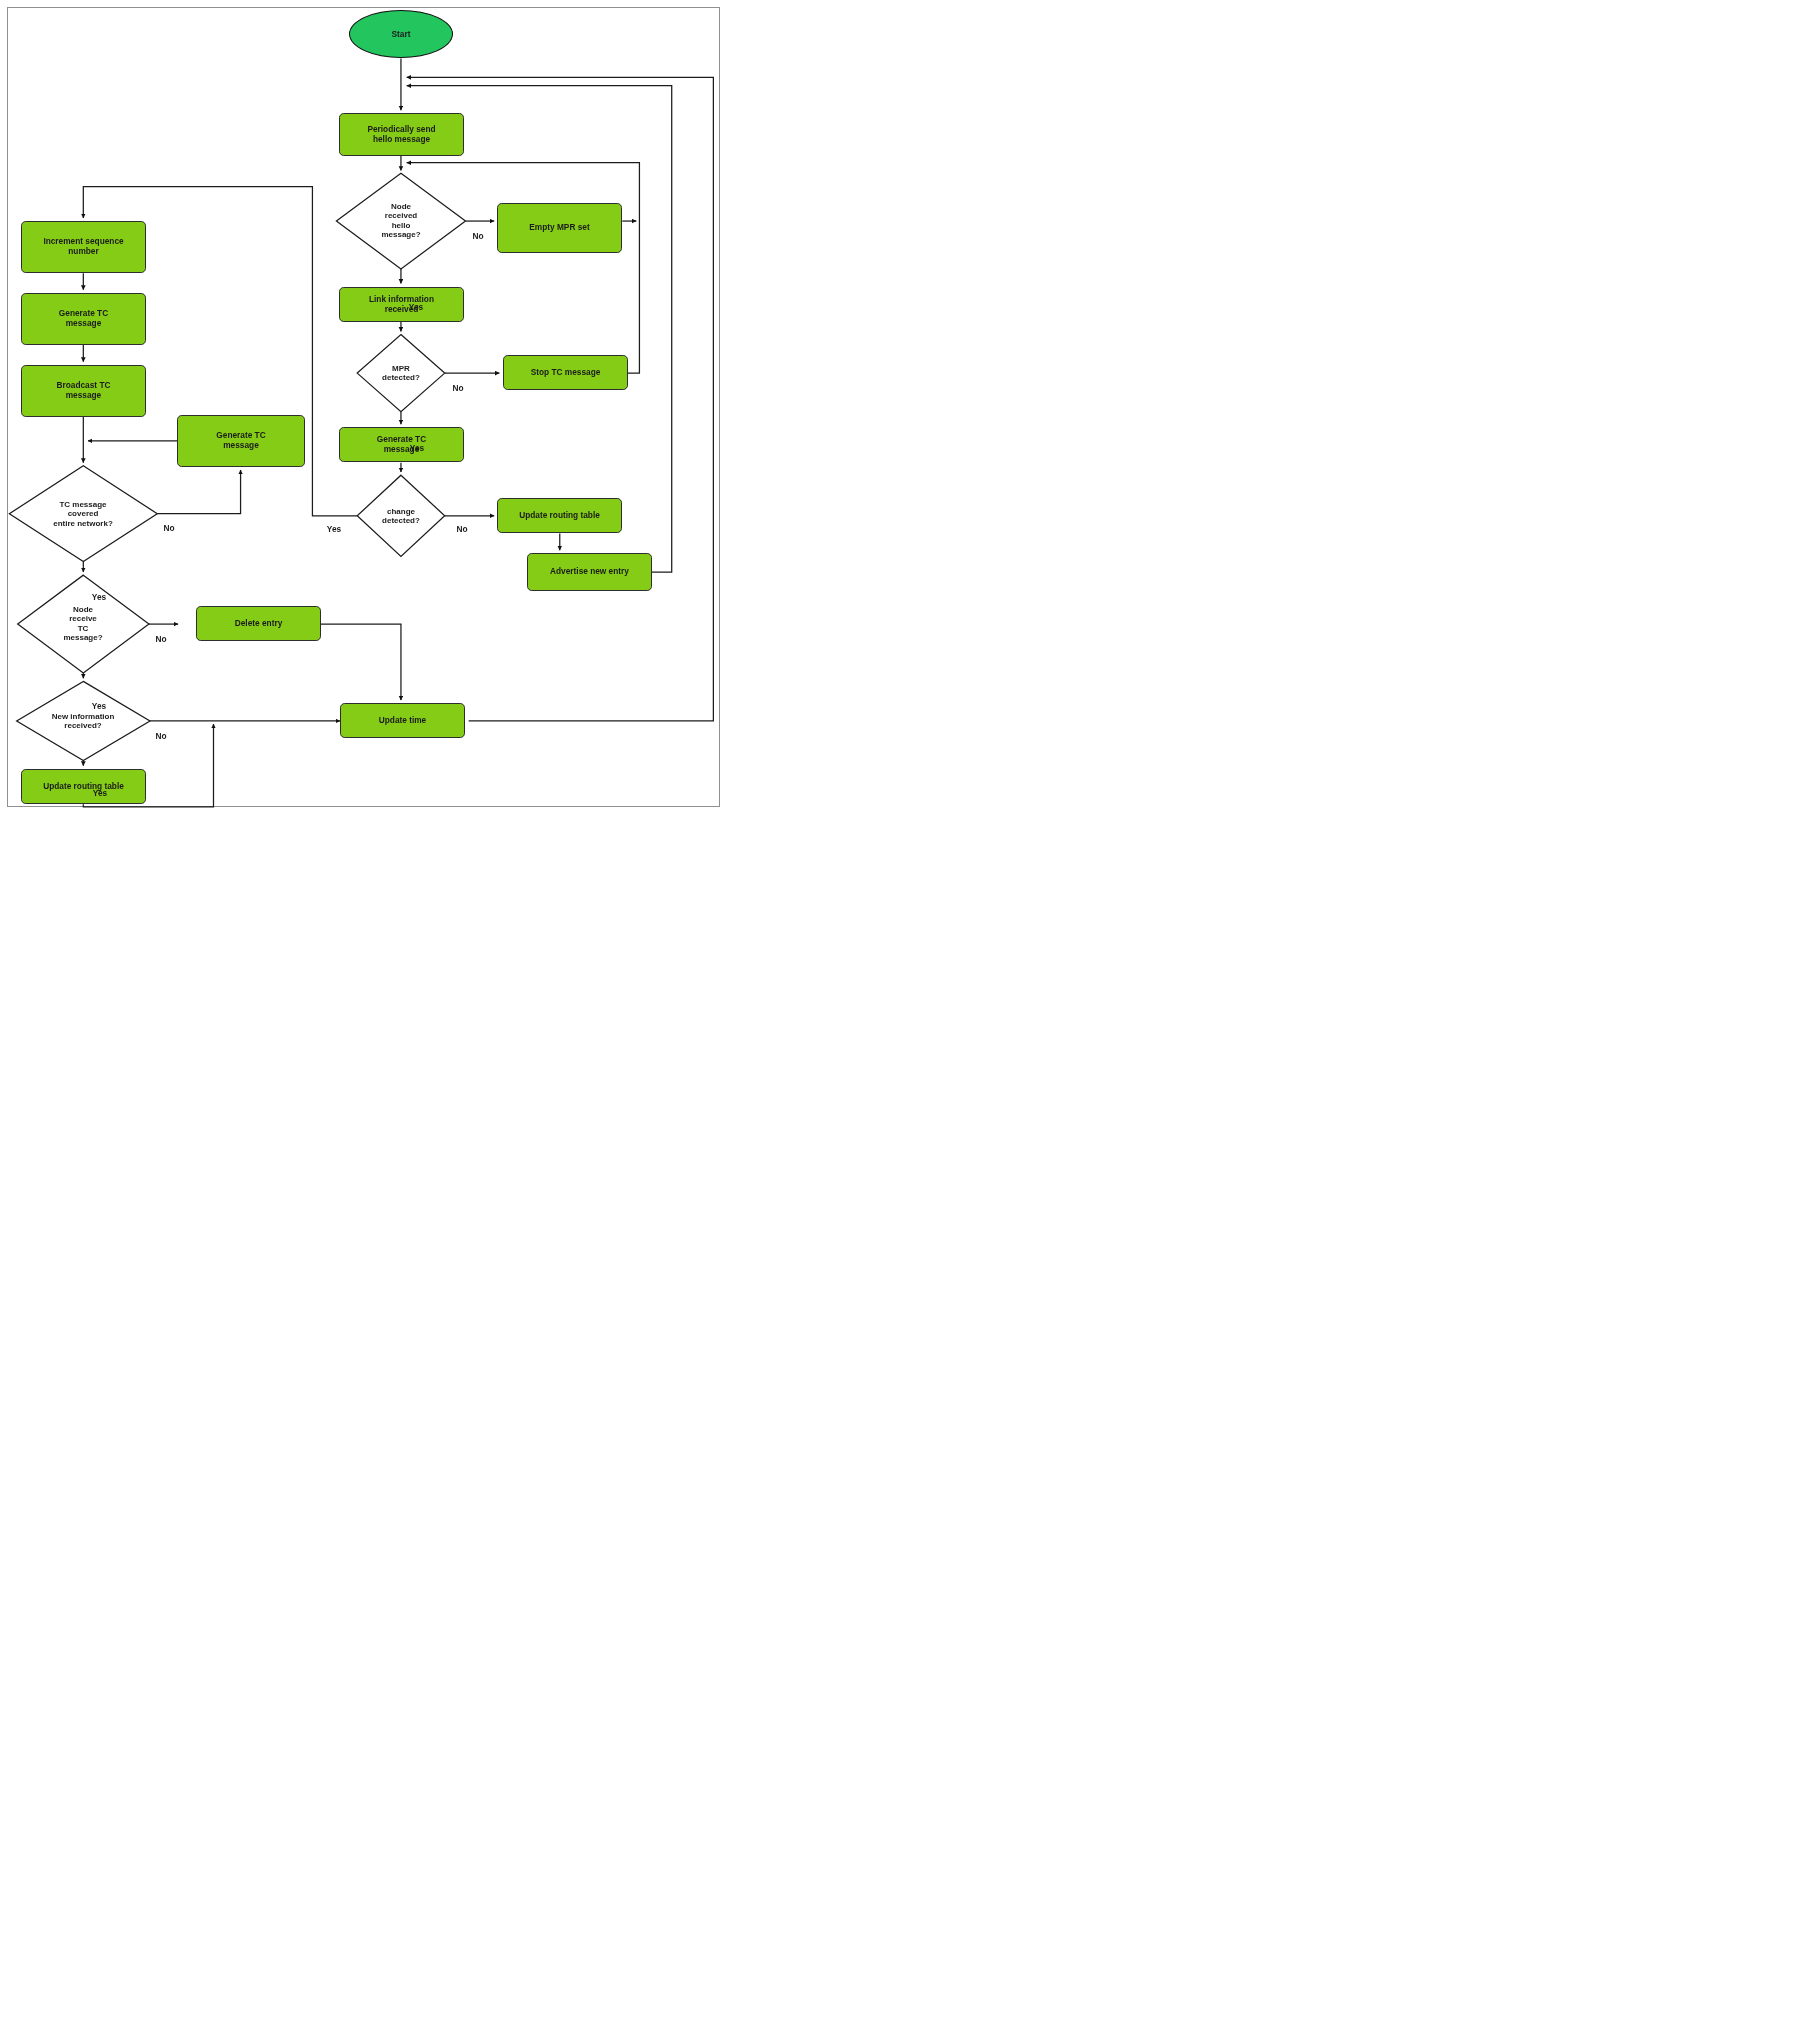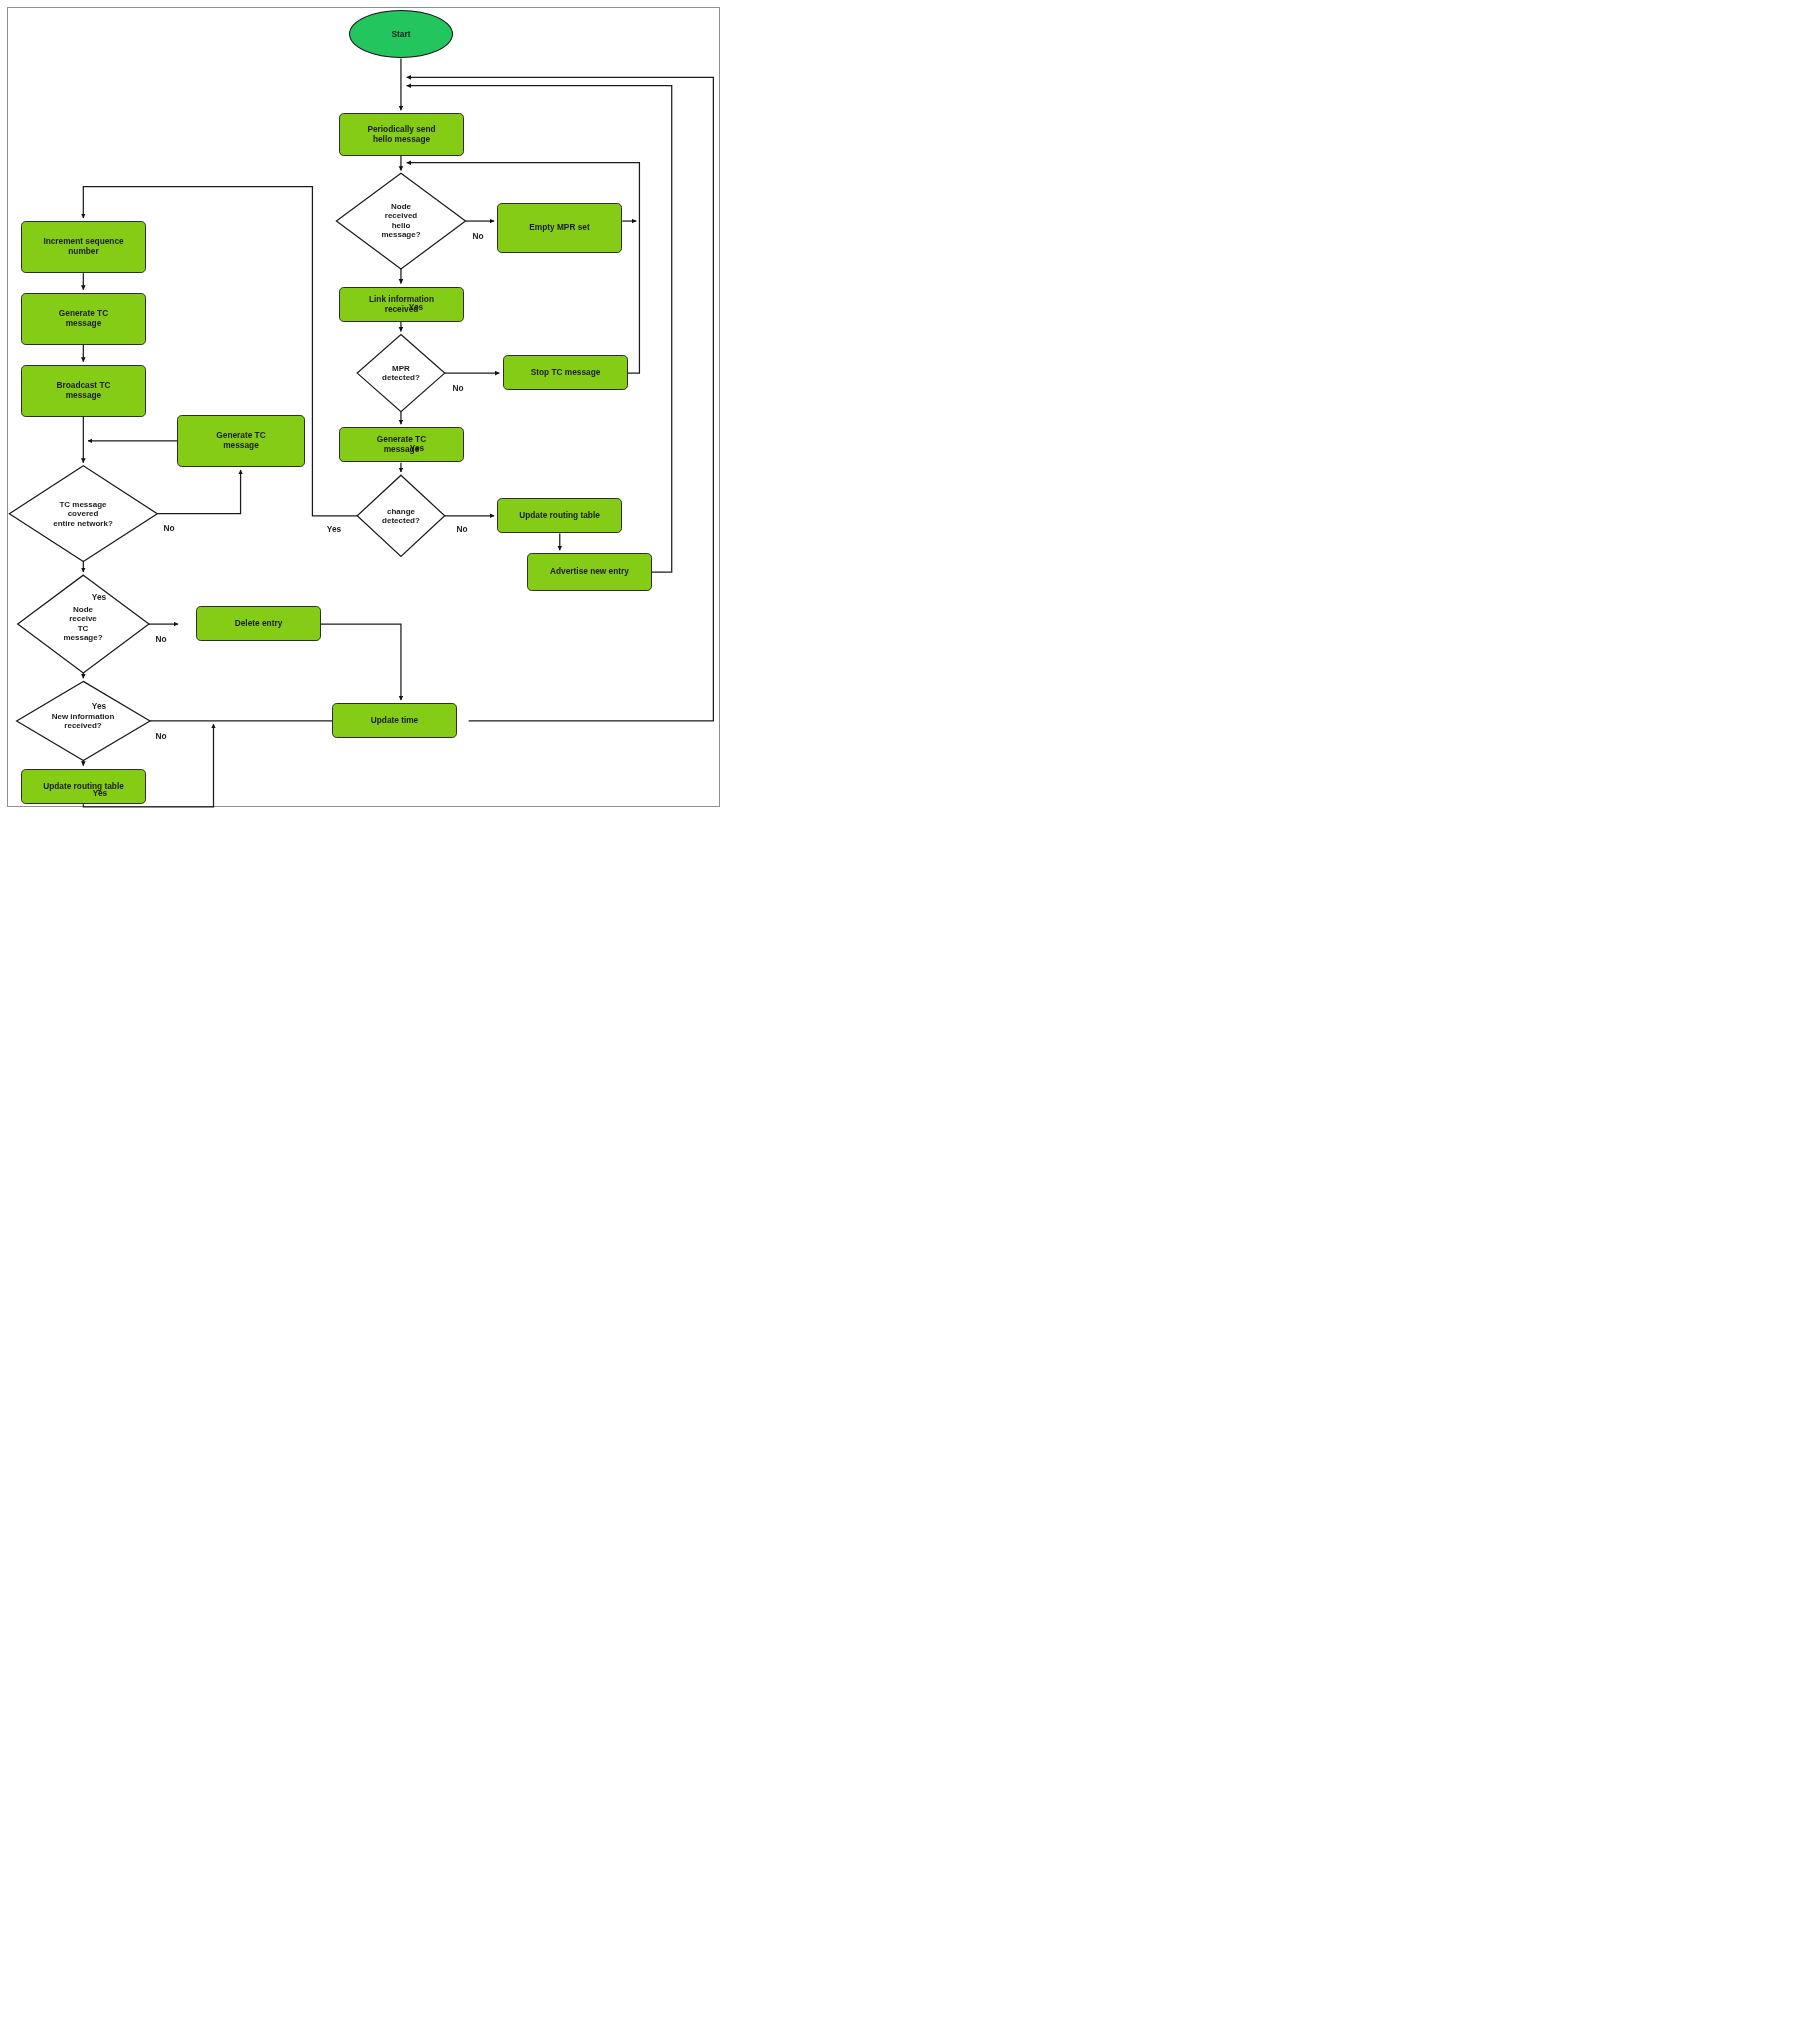--- a/index.html
+++ b/index.html
@@ -72,21 +72,21 @@
   <div class="node box" style="left:339px;top:113px;width:125px;height:43px;">Periodically send
 hello message</div>
   <div class="node box" style="left:497px;top:203px;width:125px;height:50px;">Empty MPR set</div>
   <div class="node box" style="left:339px;top:287px;width:125px;height:35px;text-align:center;">Link information
 received</div>
   <div class="node box" style="left:503px;top:355px;width:125px;height:35px;">Stop TC message</div>
   <div class="node box" style="left:339px;top:427px;width:125px;height:35px;">Generate TC
 message</div>
   <div class="node box" style="left:497px;top:498px;width:125px;height:35px;">Update routing table</div>
   <div class="node box" style="left:497px;top:553px;width:125px;height:38px;margin-left:30px;">Advertise new entry</div>
-  <div class="node box" style="left:332px;top:703px;width:125px;height:35px;">Update time</div>
+  <div class="node box" style="left:340px;top:703px;width:125px;height:35px;">Update time</div>
   <div class="node box" style="left:21px;top:221px;width:125px;height:52px;">Increment sequence
 number</div>
   <div class="node box" style="left:21px;top:293px;width:125px;height:52px;">Generate TC
 message</div>
   <div class="node box" style="left:21px;top:365px;width:125px;height:52px;">Broadcast TC
 message</div>
   <div class="node box" style="left:177px;top:415px;width:128px;height:52px;">Generate TC
 message</div>
   <div class="node box" style="left:196px;top:606px;width:125px;height:35px;">Delete entry</div>
   <div class="node box" style="left:21px;top:769px;width:125px;height:35px;">Update routing table</div>

